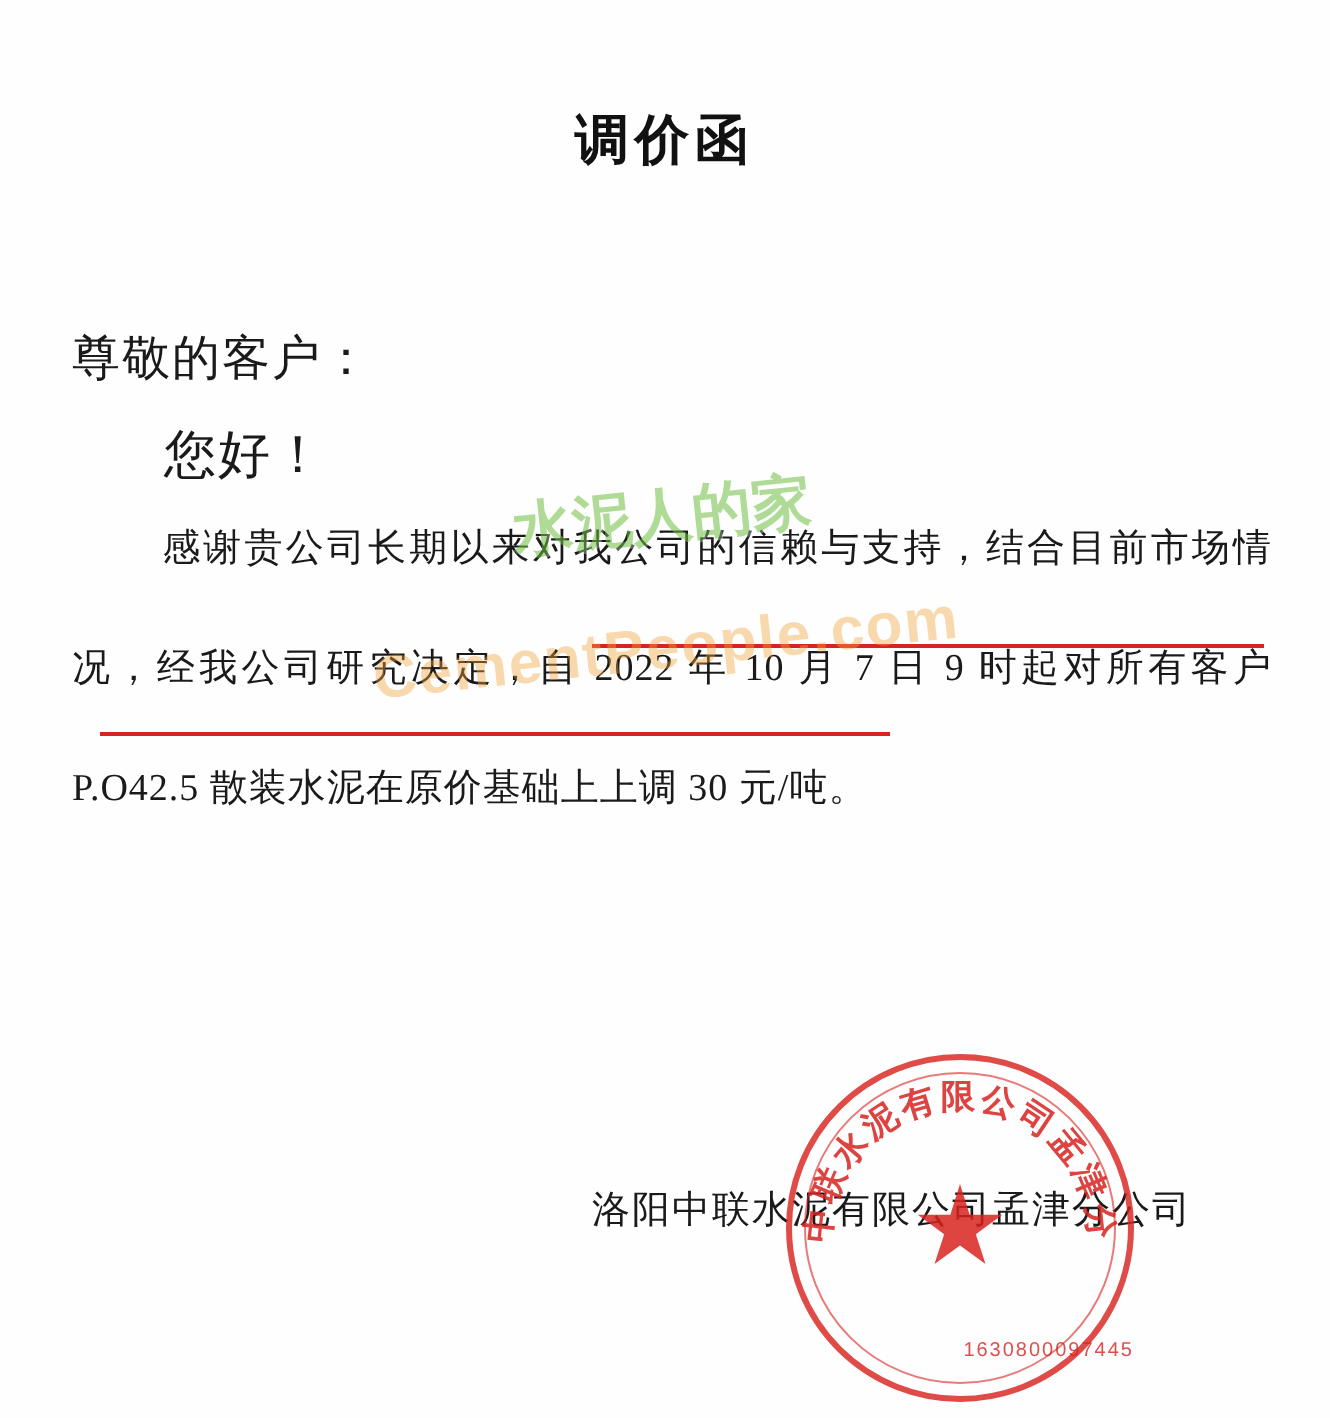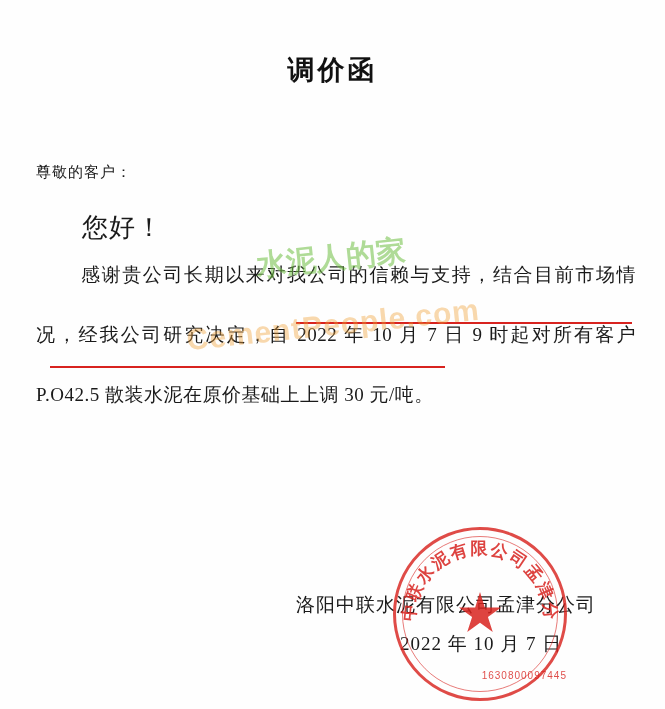--- a/index.html
+++ b/index.html
@@ -34,21 +34,21 @@
     font-weight: bold;
     letter-spacing: 3px;
     color: #111;
   }
 
   
   .salutation {
     position: absolute;
     top: 163px;
     left: 36px;
-    font-size: 15px;
+    font-size: 24px;
     letter-spacing: 1px;
   }
   .greeting {
     position: absolute;
     top: 210px;
     left: 82px;
     font-size: 26px;
     letter-spacing: 1px;
   }
 
@@ -205,21 +205,20 @@
   <div class="underline ul-1"></div>
   <div class="underline ul-2"></div>
 
 
   <div class="watermark">
     <div class="wm-text wm-cn">水泥人的家</div>
     <div class="wm-text wm-en">CementPeople.com</div>
   </div>
 
   <div class="sign-company">洛阳中联水泥有限公司孟津分公司</div>
-  <div class="sign-date">2022 年 10 月 7 日</div>
 
   <div class="seal">
     <div class="seal-ring"></div>
     <div class="seal-ring inner"></div>
     <svg class="seal-arc" viewBox="0 0 174 174">
       <defs>
         <path id="sealArcPath" d="M 22,92 A 65,65 0 1 1 152,92" fill="none"></path>
       </defs>
       <text>
         <textPath href="#sealArcPath" startOffset="50%" text-anchor="middle">洛阳中联水泥有限公司孟津分公司</textPath>

